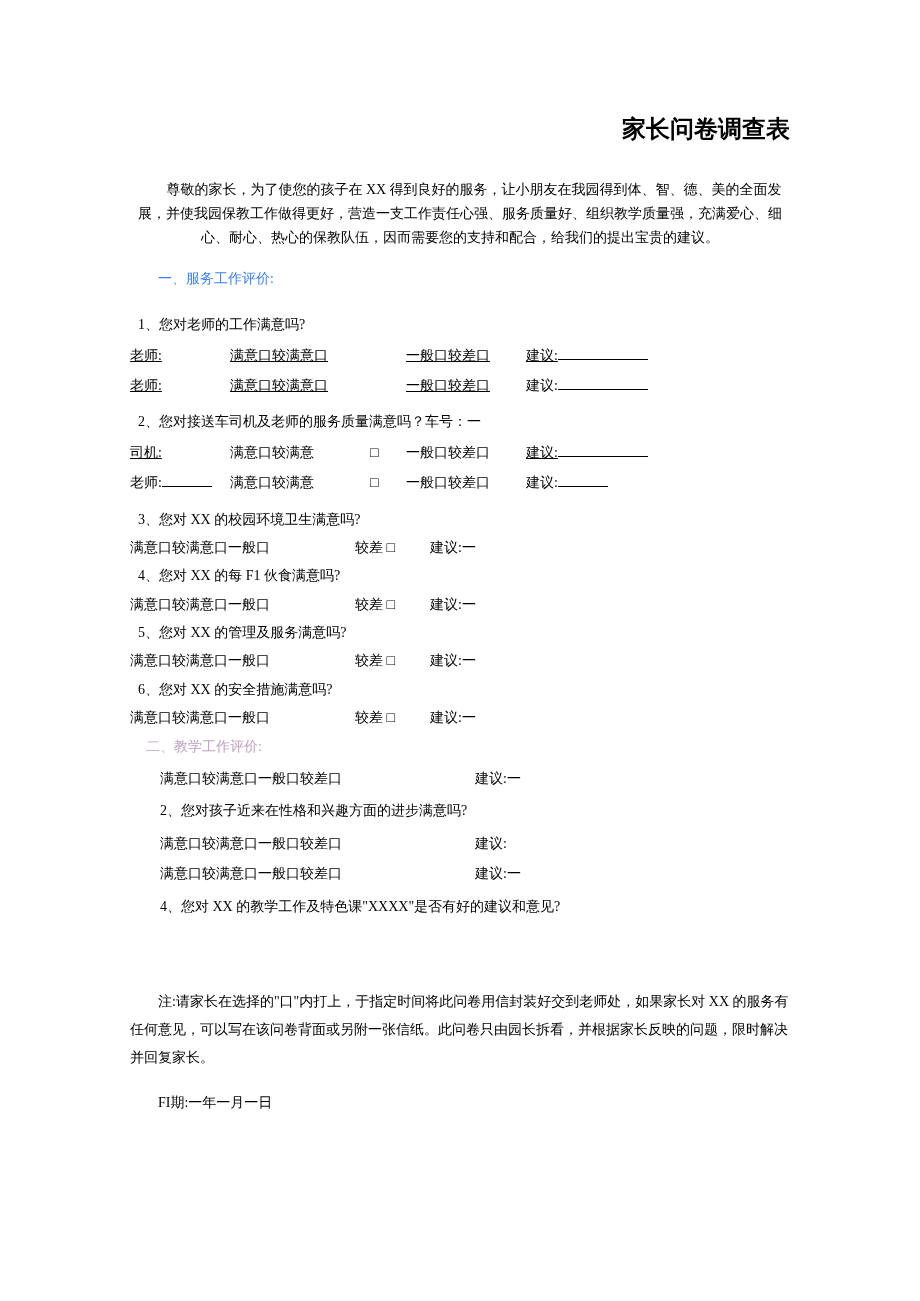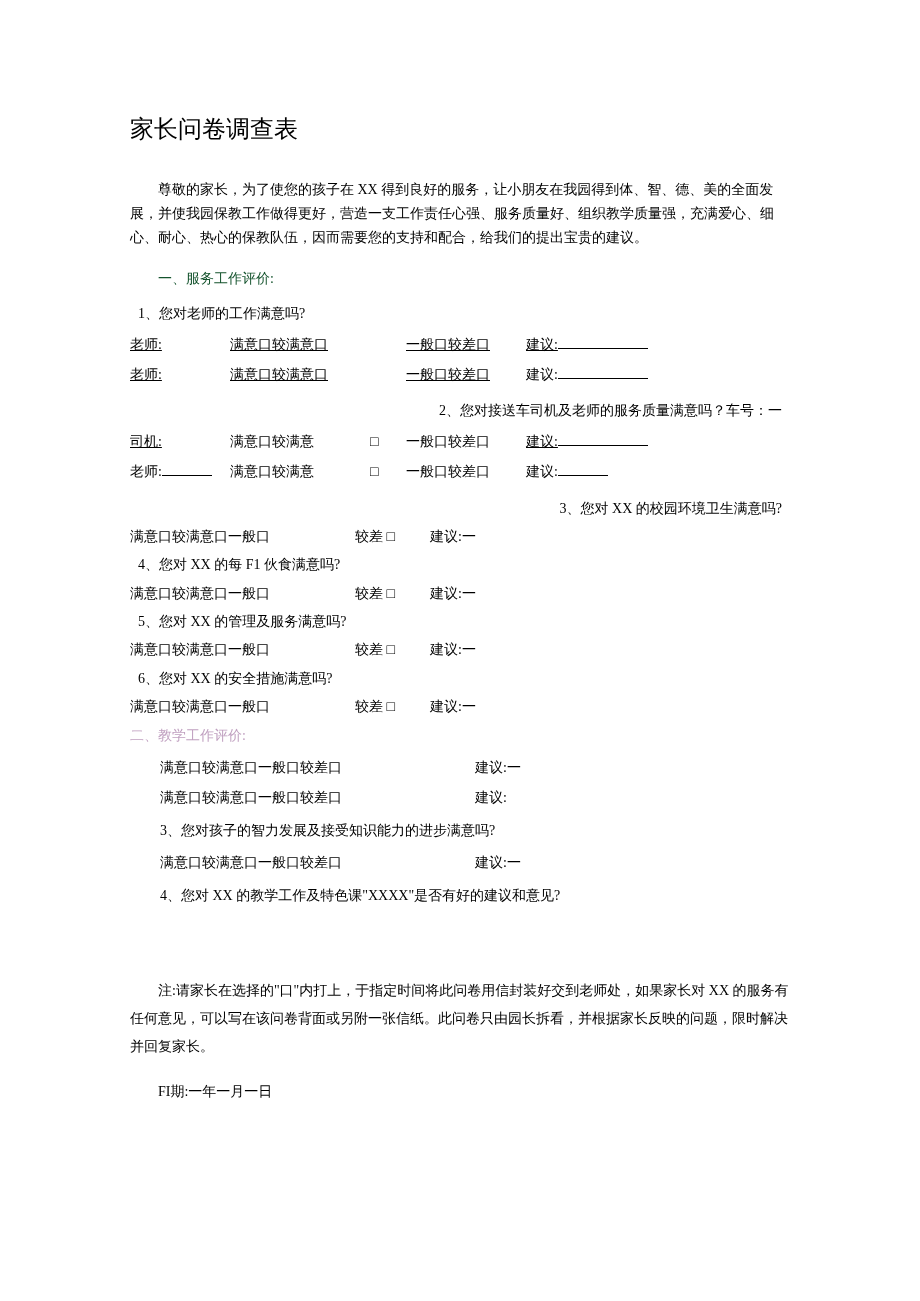--- a/index.html
+++ b/index.html
@@ -6,38 +6,39 @@
     body {
       font-family: "SimSun", "宋体", serif;
       font-size: 14px;
       color: #000;
       background: #fff;
       width: 920px;
       padding: 110px 130px 100px 130px;
       line-height: 1.6;
     }
     .title {
-      text-align: left;
+      text-align: right;
       font-size: 24px;
-      font-weight: normal;
+      font-weight: bold;
       margin-bottom: 30px;
     }
     .intro {
       text-indent: 2em;
       margin-bottom: 18px;
       line-height: 1.7;
+      text-align: center;
     }
     .section-header {
-      color: #14532d;
-      margin: 10px 0 13px 0;
+      color: #3b82f6;
+      margin: 10px 0 24px 0;
       text-indent: 2em;
     }
     .section-header2 {
       color: #c0a0c0;
-      margin: 0 0 10px 0;
+      margin: 0 0 10px 16px;
     }
     .qline {
       margin: 6px 8px;
     }
     .row {
       display: flex;
       margin: 8px 0;
     }
     .c1 { width: 100px; }
     .c2 { width: 140px; }
@@ -83,21 +84,21 @@
       margin-top: 70px;
       line-height: 2.0;
     }
     .sign-row {
       display: flex;
       margin-top: 20px;
       text-indent: 2em;
     }
     .sign-a { width: 330px; }
     .sign-b { }
-    .spacer-top { margin-top: 14px; text-align: right; }
+    .spacer-top { margin-top: 14px; }
   </style>
 </head>
 <body>
 
 <h1 class="title">家长问卷调查表</h1>
 
 <p class="intro">尊敬的家长，为了使您的孩子在 XX 得到良好的服务，让小朋友在我园得到体、智、德、美的全面发展，并使我园保教工作做得更好，营造一支工作责任心强、服务质量好、组织教学质量强，充满爱心、细心、耐心、热心的保教队伍，因而需要您的支持和配合，给我们的提出宝贵的建议。</p>
 
 <p class="section-header">一、服务工作评价:</p>
 
@@ -166,26 +167,26 @@
 </div>
 
 <p class="section-header2">二、教学工作评价:</p>
 
 <div class="indent-block">
   <div class="rating-row">
     <span class="rating-a">满意口较满意口一般口较差口</span>
     <span class="rating-b">建议:一</span>
   </div>
 
+  <p class="qline">2、您对孩子近来在性格和兴趣方面的进步满意吗?</p>
   <div class="rating-row">
     <span class="rating-a">满意口较满意口一般口较差口</span>
     <span class="rating-b">建议:</span>
   </div>
 
-  <p class="qline">3、您对孩子的智力发展及接受知识能力的进步满意吗?</p>
   <div class="rating-row">
     <span class="rating-a">满意口较满意口一般口较差口</span>
     <span class="rating-b">建议:一</span>
   </div>
 
   <p class="qline">4、您对 XX 的教学工作及特色课"XXXX"是否有好的建议和意见?</p>
 </div>
 
 <p class="footer-note">注:请家长在选择的"口"内打上，于指定时间将此问卷用信封装好交到老师处，如果家长对 XX 的服务有任何意见，可以写在该问卷背面或另附一张信纸。此问卷只由园长拆看，并根据家长反映的问题，限时解决并回复家长。</p>
 

